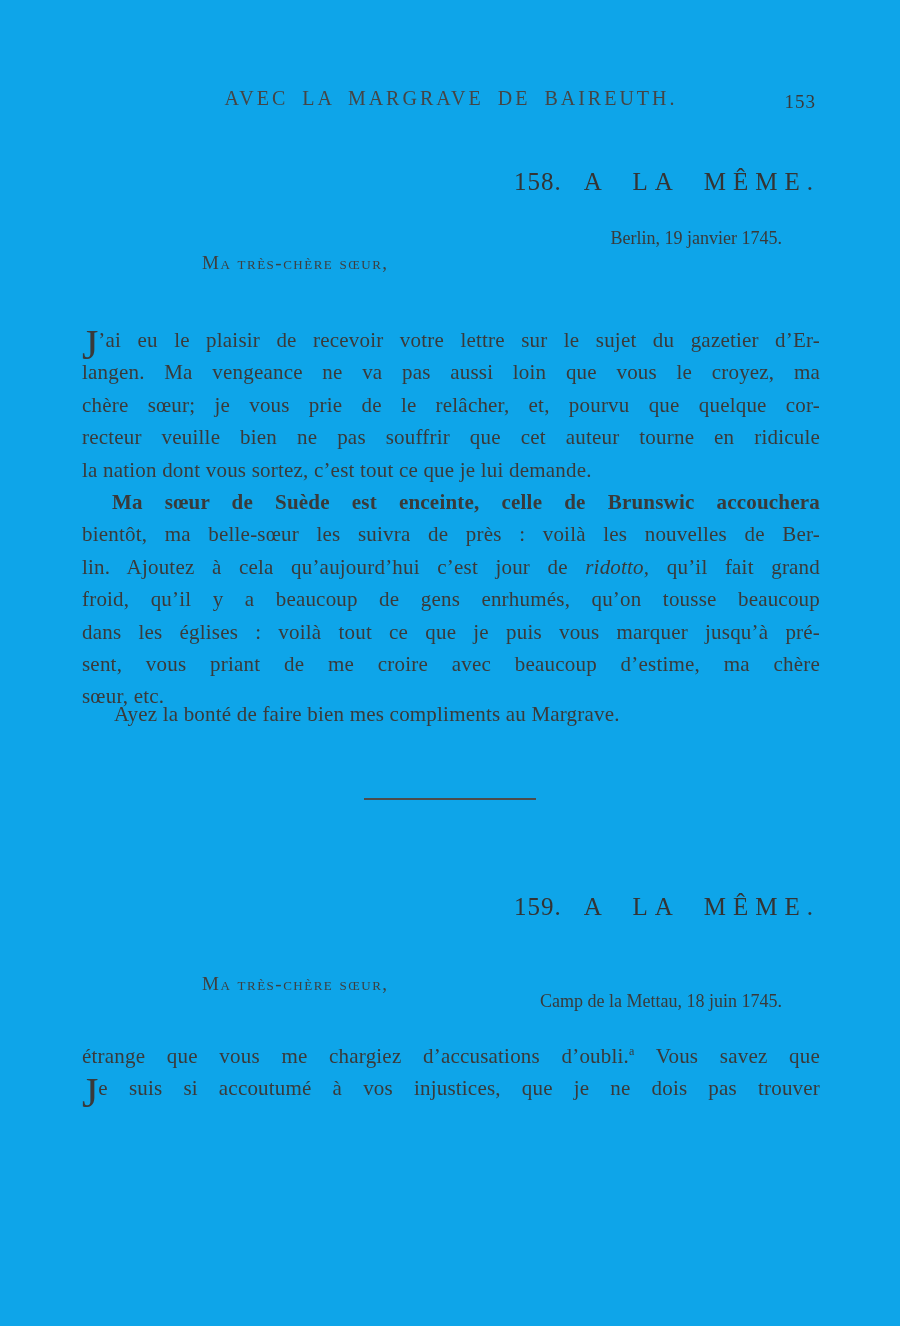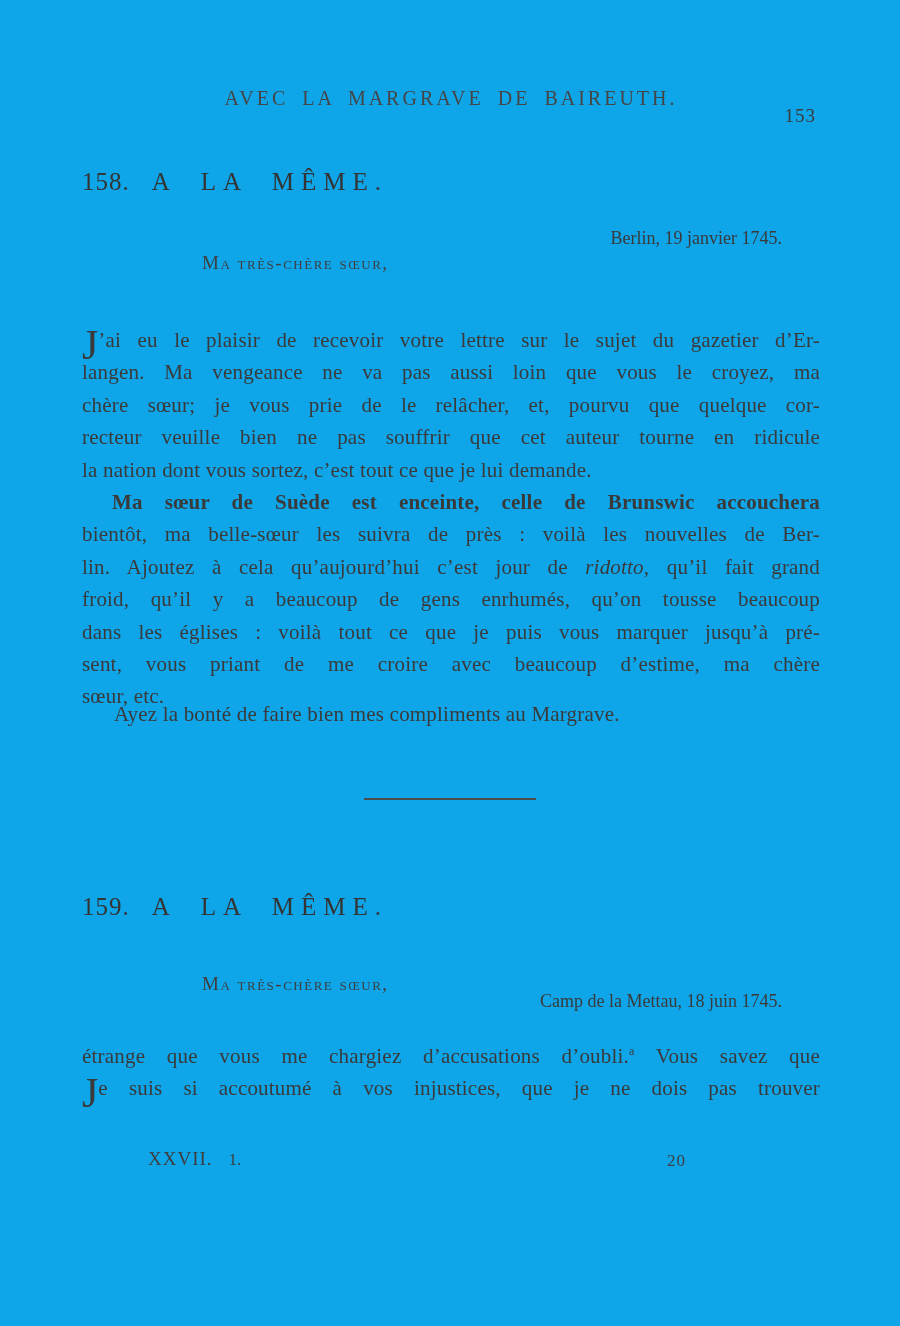--- a/index.html
+++ b/index.html
@@ -19,27 +19,27 @@
   .running-header { top: 87px; height: 28px; }
   .header-title {
     text-align: center;
     font-size: 20px;
     letter-spacing: 3px;
     word-spacing: 6px;
     color: #454545;
   }
   .page-number {
     position: absolute;
-    right: 4px; top: 18px;
+    right: 4px; top: 4px;
     font-size: 19px;
     letter-spacing: 1px;
   }
 
   
-  .letter-heading { text-align: left; font-size: 25px; color: #343434; }
+  .letter-heading { text-align: right; font-size: 25px; color: #343434; }
   .h158 { top: 168px; }
   .h159 { top: 893px; }
   .letter-number { margin-right: 22px; letter-spacing: 1px; }
   .letter-title { letter-spacing: 7px; word-spacing: 12px; }
 
   
   .dateline { text-align: right; padding-right: 38px; box-sizing: border-box; font-size: 18px; }
   .d1 { top: 228px; }
   .d2 { top: 951px; margin-top: 40px; }
   .salutation {
@@ -135,18 +135,14 @@
   <div class="block dateline d2">Camp de la Mettau, 18 juin 1745.</div>
 
   <div class="block salutation s2">Ma très-chère sœur,</div>
 
   <div class="block body-block b2">
     <div class="line"><span>étrange que vous me chargiez d’accusations d’oubli.</span><sup class="note-ref">a</sup><span> Vous savez que</span></div>
     <div class="line"><span class="initial">J</span><span>e suis si accoutumé à vos injustices, que je ne dois pas trouver</span></div>
   </div>
 
 
-  <div class="block page-footer">
-    <span class="sig-volume">XXVII.</span><span class="sig-part">1.</span>
-    <span class="sheet-number">20</span>
-  </div>
 
 </div>
 
 </body></html>

